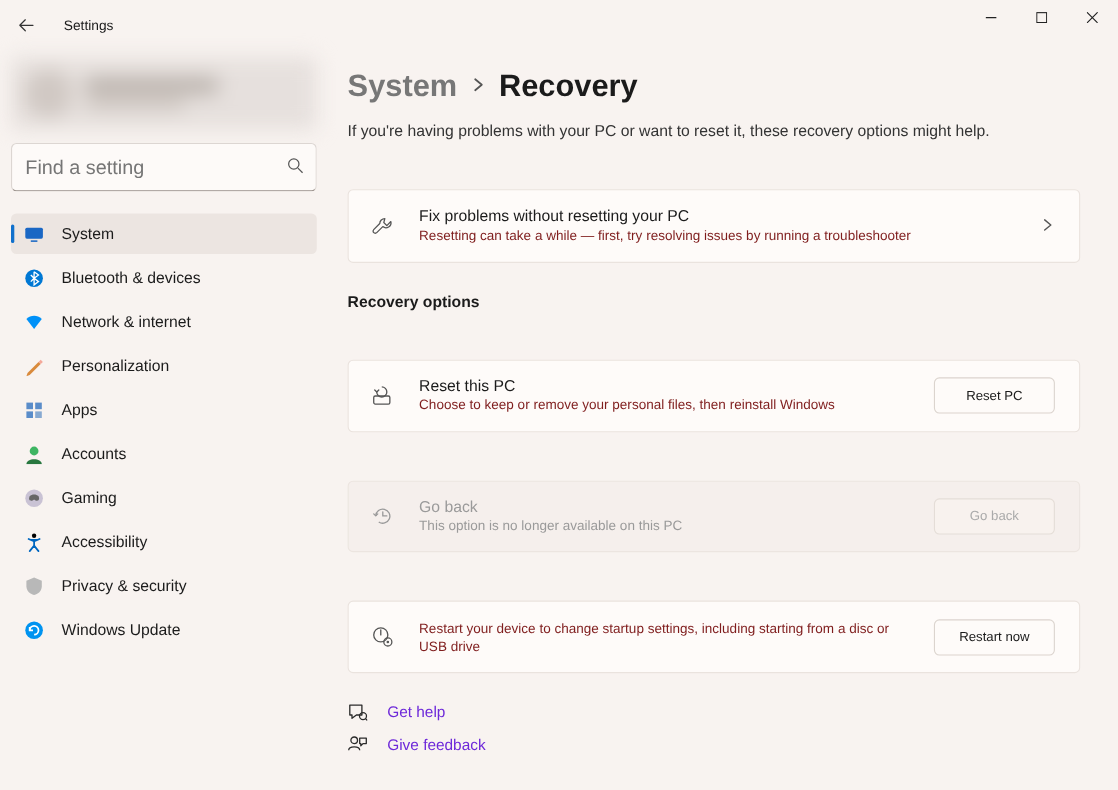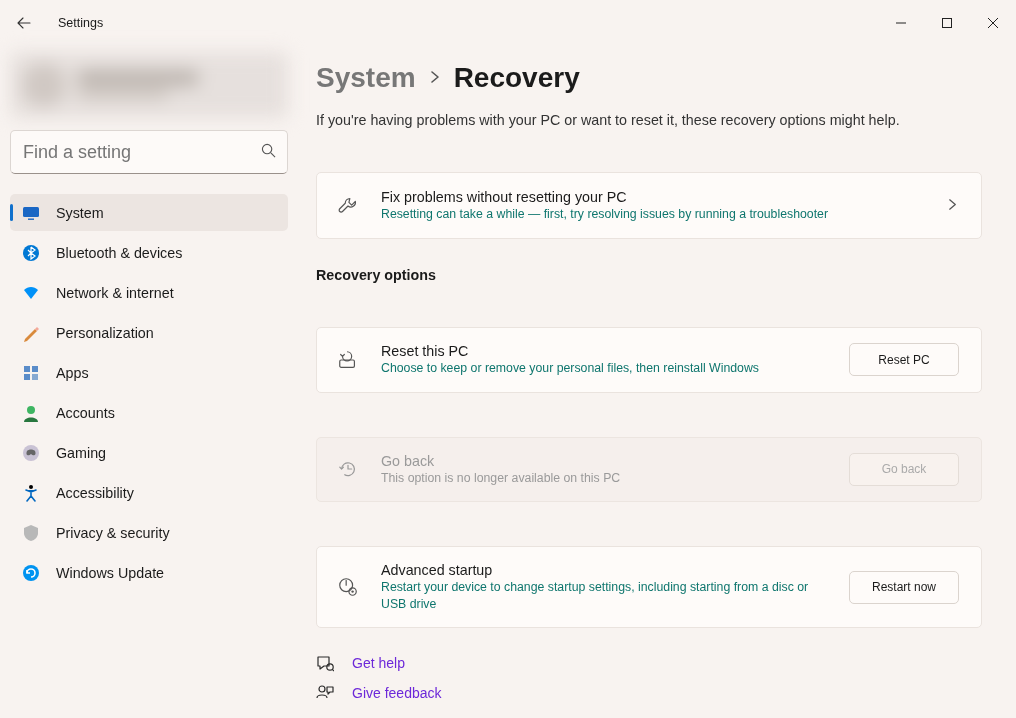--- a/index.html
+++ b/index.html
@@ -11,21 +11,20 @@
     width: 1016px;
     height: 718px;
     overflow: hidden;
     position: relative;
   }
 
   
   .titlebar {
     height: 46px;
     display: flex;
-    align-items: center;
     justify-content: space-between;
     padding-left: 10px;
   }
   .titlebar-left {
     display: flex;
     align-items: center;
     gap: 20px;
   }
   .back-btn {
     width: 28px; height: 28px;
@@ -190,21 +189,21 @@
     height: 67px;
   }
   .card .card-icon {
     width: 22px; height: 22px;
     color: #555;
     display:flex; align-items:center; justify-content:center;
     flex-shrink:0;
   }
   .card .card-body { flex: 1; }
   .card .card-title { font-size: 14.3px; color: #1b1b1b; }
-  .card .card-sub { font-size: 12.3px; color: #0f766e; margin-top: 1px; line-height: 1.35; }
+  .card .card-sub { font-size: 12.3px; color: #7f1d1d; margin-top: 1px; line-height: 1.35; }
   .card .card-action { margin-left: auto; flex-shrink: 0; }
   .chevron { color: #555; }
 
   .card.disabled {
     background: #f5efec;
     border-color: #ece5e0;
   }
   .card.disabled .card-title,
   .card.disabled .card-sub,
   .card.disabled .card-icon { color: #9a9a9a; }
@@ -464,21 +463,20 @@
     <div class="card">
       <span class="card-icon">
         <svg width="22" height="22" viewBox="0 0 24 24">
             <circle cx="10" cy="10" r="7" fill="none" stroke="#555" stroke-width="1.3"></circle>
             <path d="M10 5 V10" stroke="#555" stroke-width="1.3" stroke-linecap="round"></path>
             <circle cx="17" cy="17" r="4" fill="none" stroke="#555" stroke-width="1.3"></circle>
             <circle cx="17" cy="17" r="1.3" fill="#555"></circle>
           </svg>
       </span>
       <div class="card-body">
-        <div class="card-title">Advanced startup</div>
         <div class="card-sub" style="max-width:440px">Restart your device to change startup settings, including starting from a disc or USB drive</div>
       </div>
       <div class="card-action">
         <div class="pill-btn">Restart now</div>
       </div>
     </div>
 
     <div class="help-links">
       <div class="help-link">
         <span class="hl-icon">

